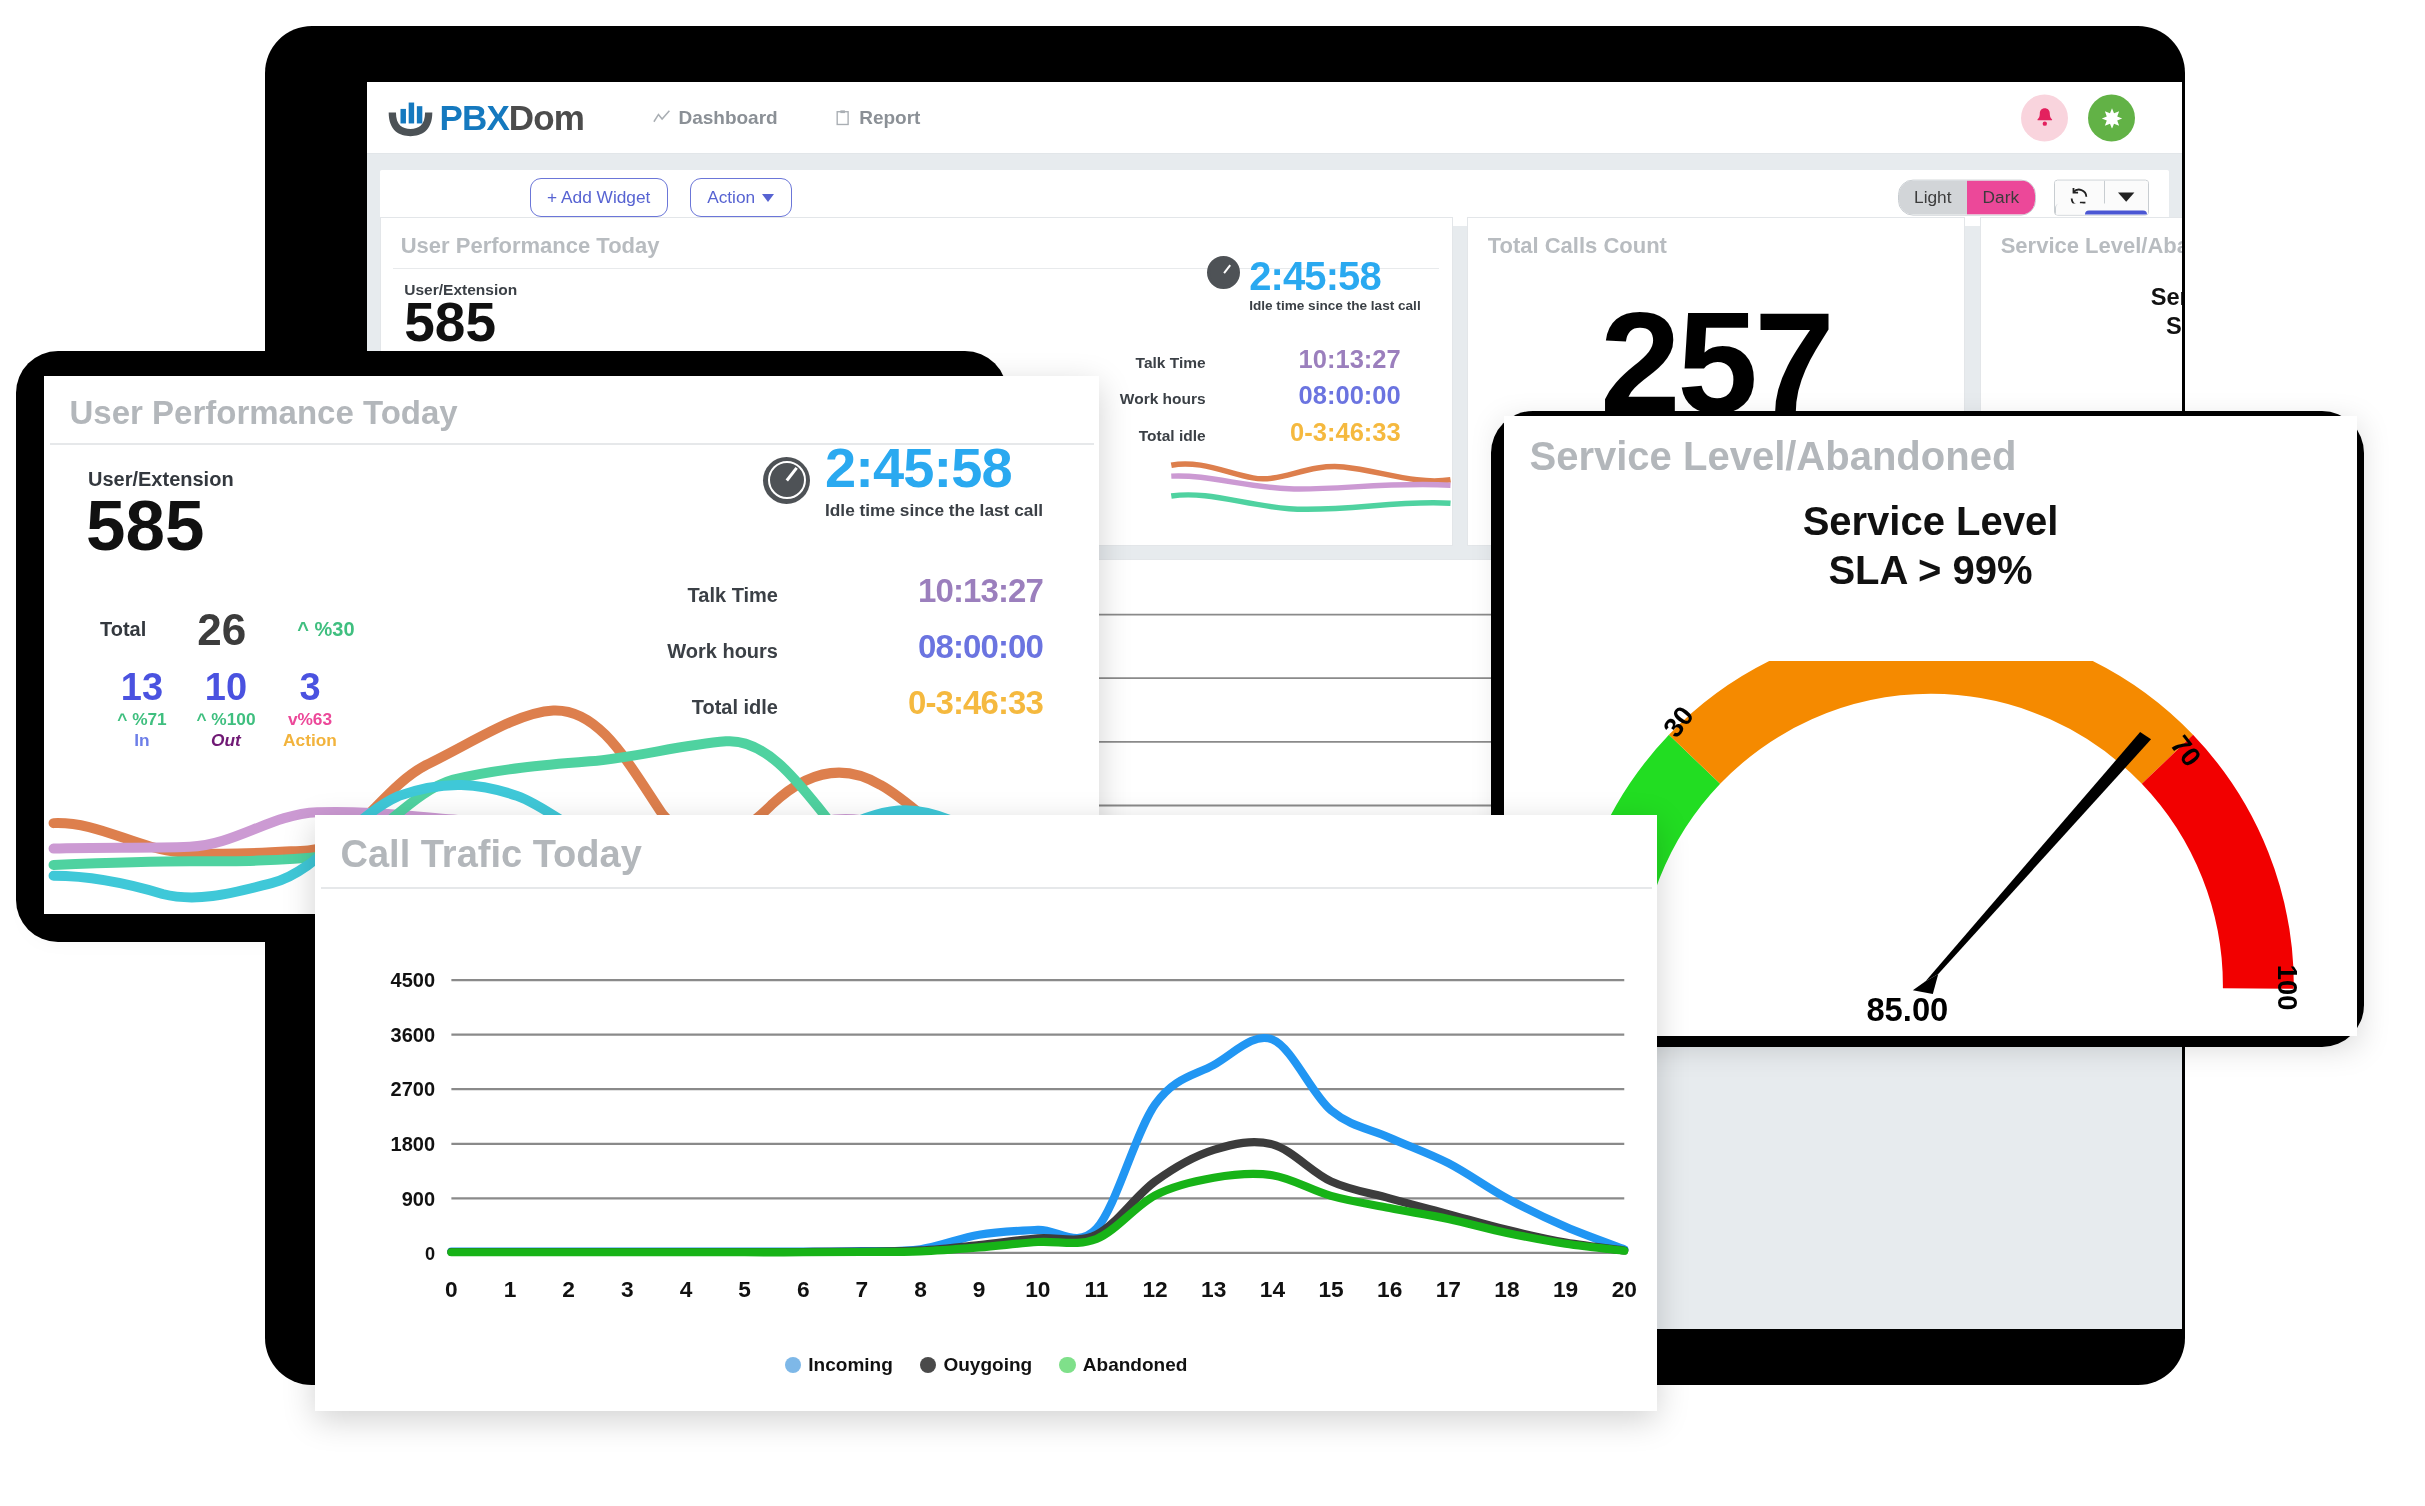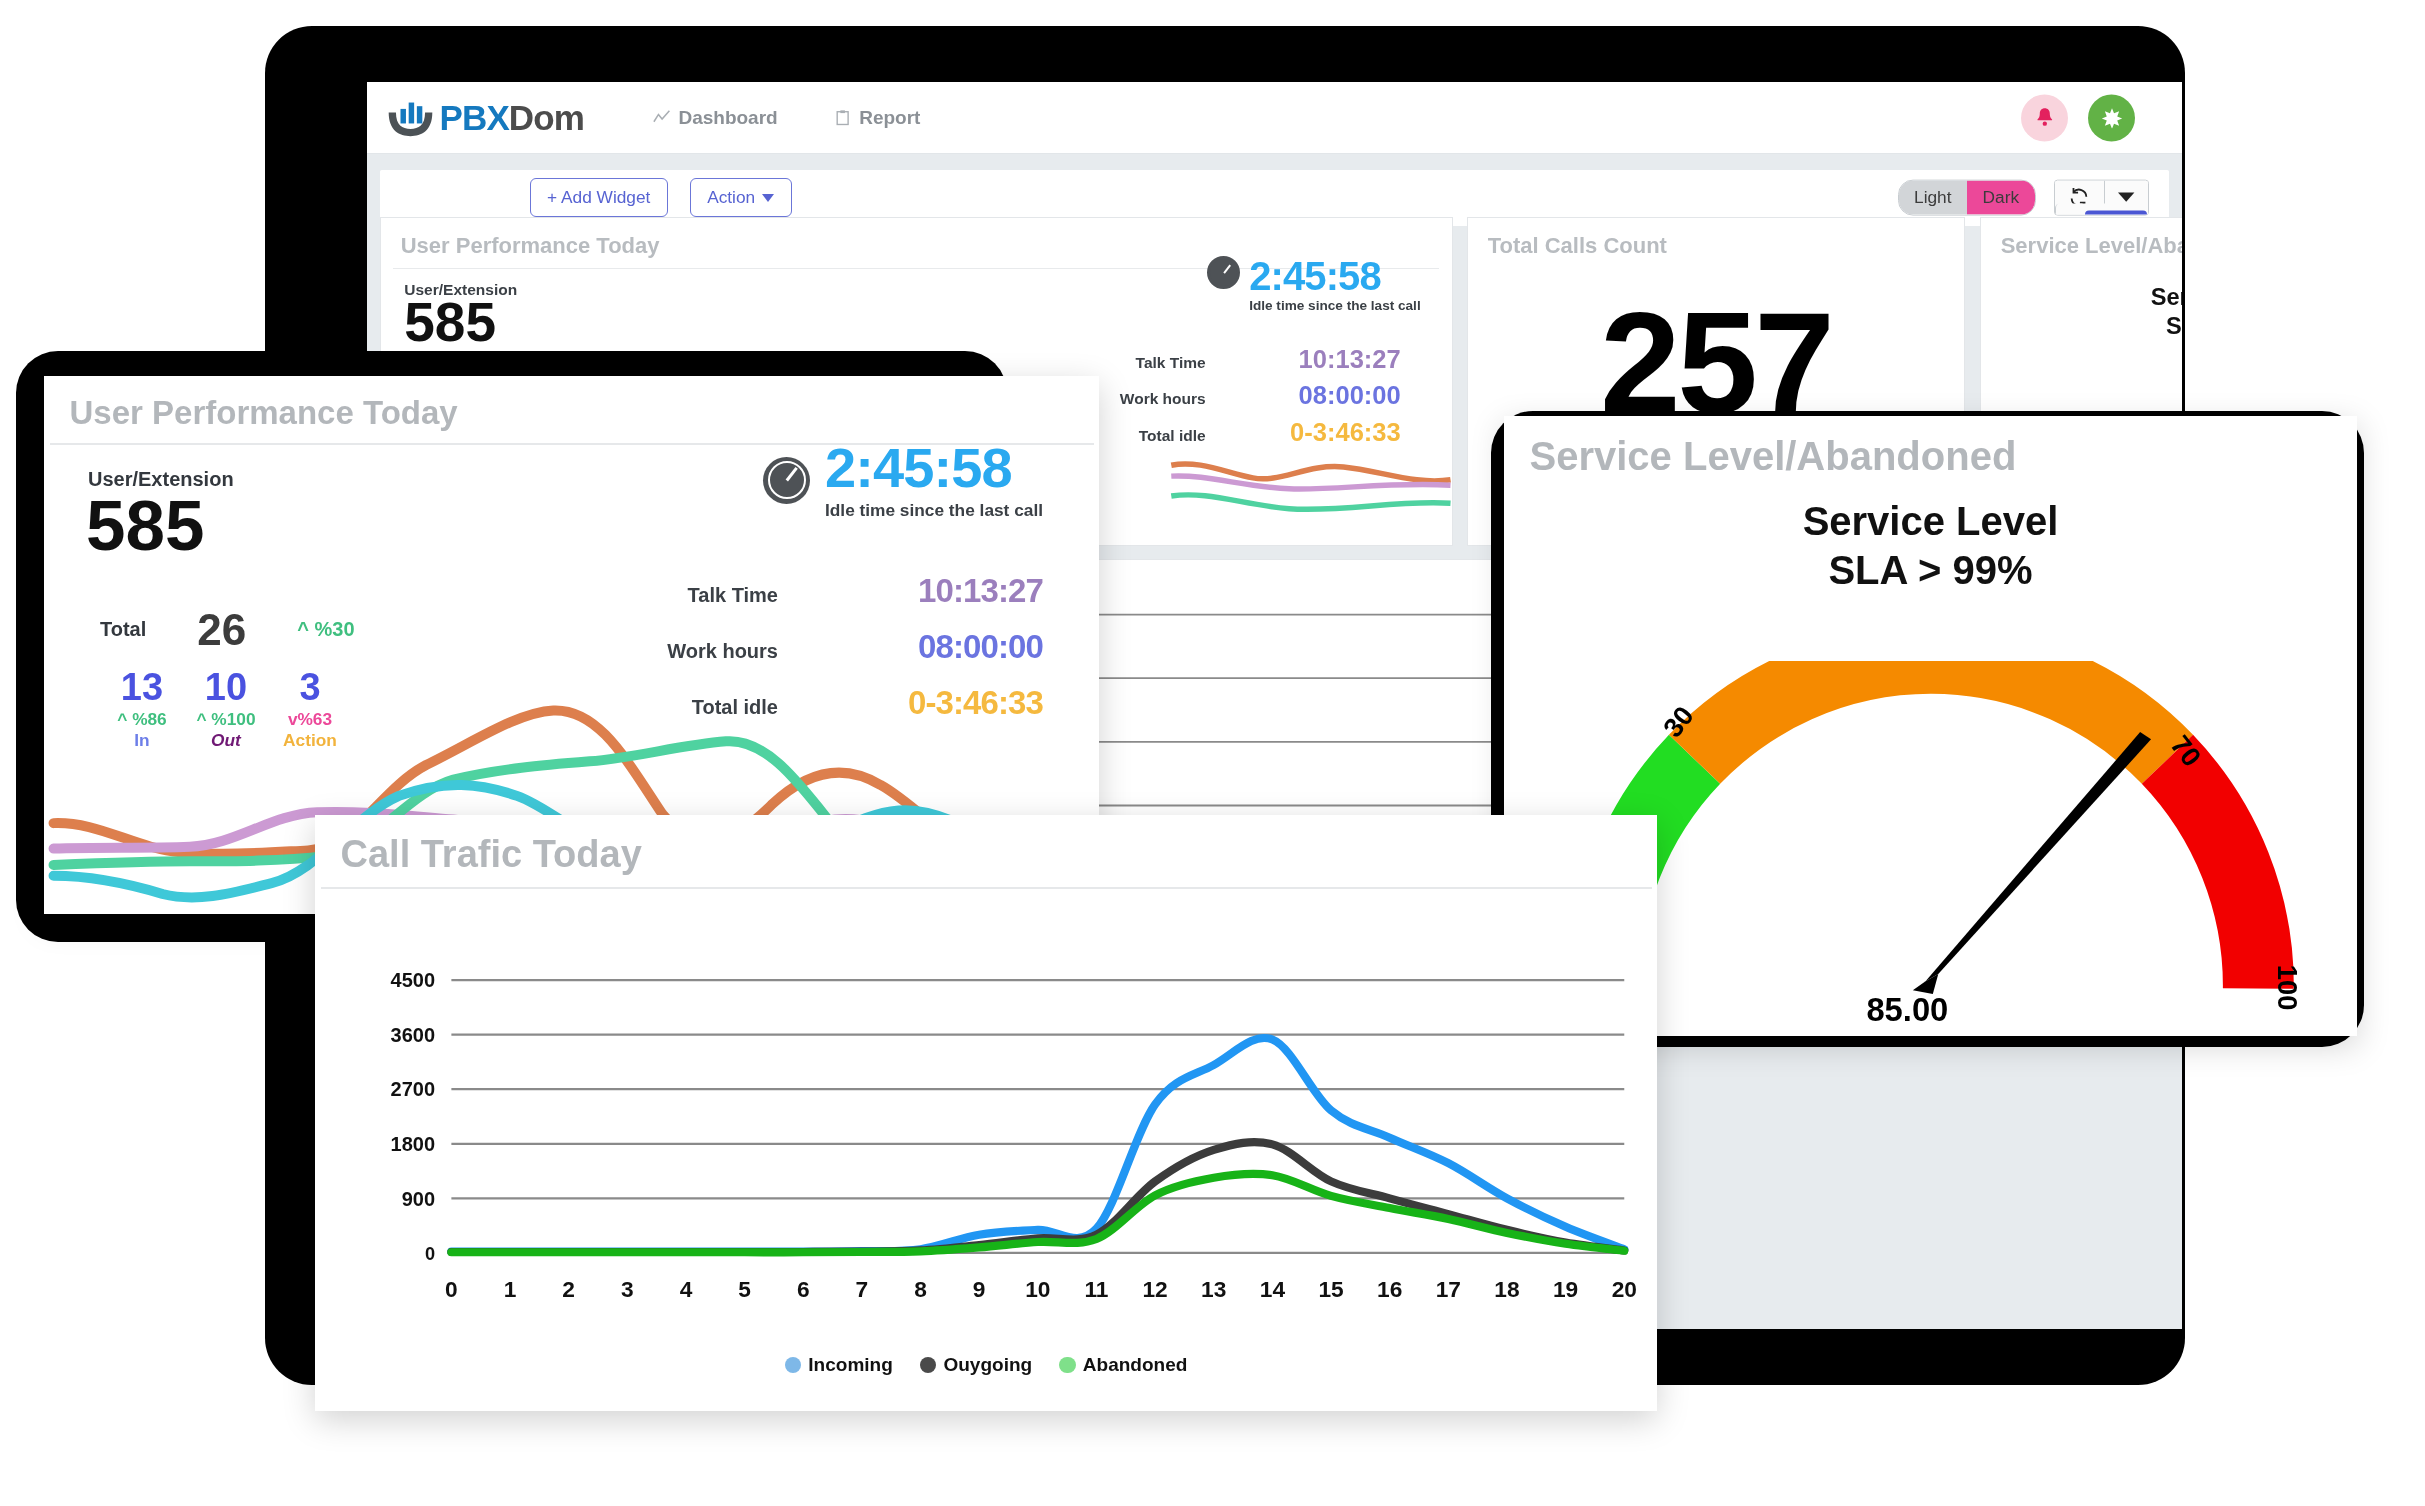--- a/index.html
+++ b/index.html
@@ -34,21 +34,21 @@
   .circ{width:47px;height:47px;border-radius:50%;display:flex;
         align-items:center;justify-content:center;}
   .circ.bell{background:#f9d4dd;}
   .circ.green{background:#62b246;}
 
   
   #actionbar{margin:15.5px 12.7px 0 12.7px;height:56px;background:#fff;
              display:flex;align-items:center;position:relative;
              border-radius:1.8px;}
   .btn-outline{border:0.9px solid #6b76d8;color:#5763d2;background:#fff;
-               font-size:17.3px;border-radius:6px;padding:8.2px 16.4px;cursor:pointer;
+               font-size:17.3px;border-radius:11px;padding:8.2px 16.4px;cursor:pointer;
                font-family:"Liberation Sans",sans-serif;}
   #addwidget{margin-left:150px;}
   #actionbtn{margin-left:22px;}
   .caret{display:inline-block;margin-left:7.3px;border-left:6.4px solid transparent;
          border-right:6.4px solid transparent;border-top:8.2px solid #5763d2;
          vertical-align:middle;}
 
   .bar-right{position:absolute;right:20px;top:50%;transform:translateY(-50%);
              display:flex;align-items:center;gap:18px;}
   .seg{display:flex;border:0.9px solid #c8cdd1;border-radius:15px;overflow:hidden;}
@@ -353,21 +353,21 @@
 
   <div class="fu-total">
     <span class="k">Total</span>
     <span class="v">26</span>
     <span class="d">^ %30</span>
   </div>
 
   <div class="fu-kpis">
     <div class="kpi">
       <div class="n">13</div>
-      <div class="p">^ %86</div>
+      <div class="p">^ %71</div>
       <div class="l in">In</div>
     </div>
     <div class="kpi">
       <div class="n">10</div>
       <div class="p">^ %100</div>
       <div class="l out">Out</div>
     </div>
     <div class="kpi">
       <div class="n">3</div>
       <div class="p dn">v%63</div>

